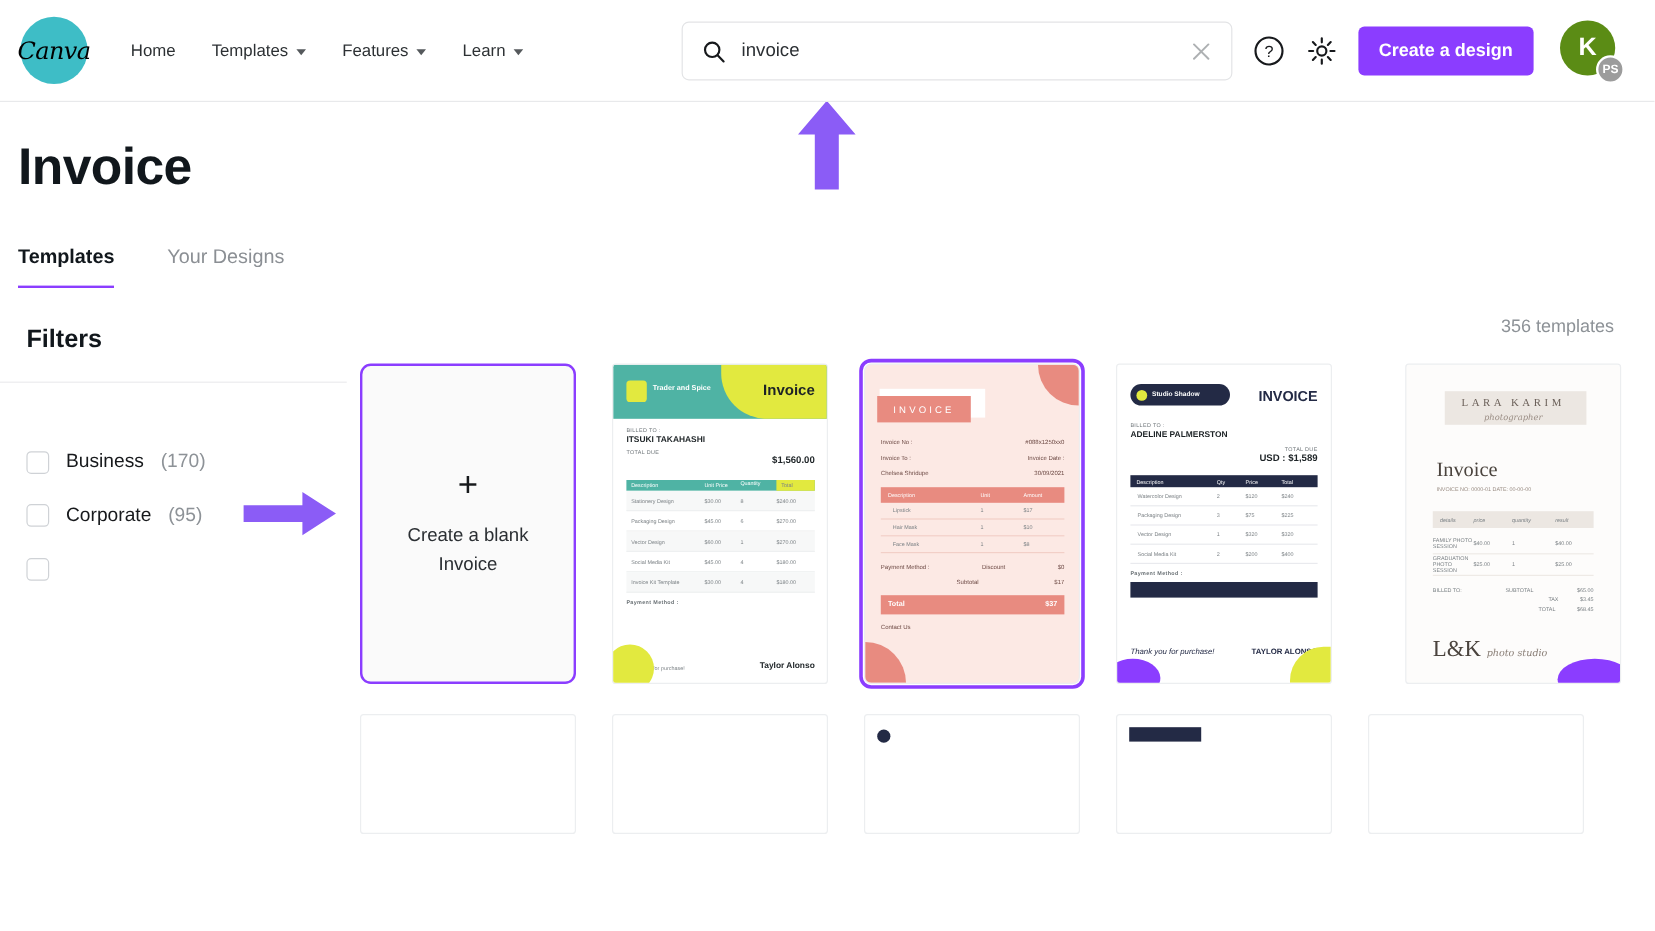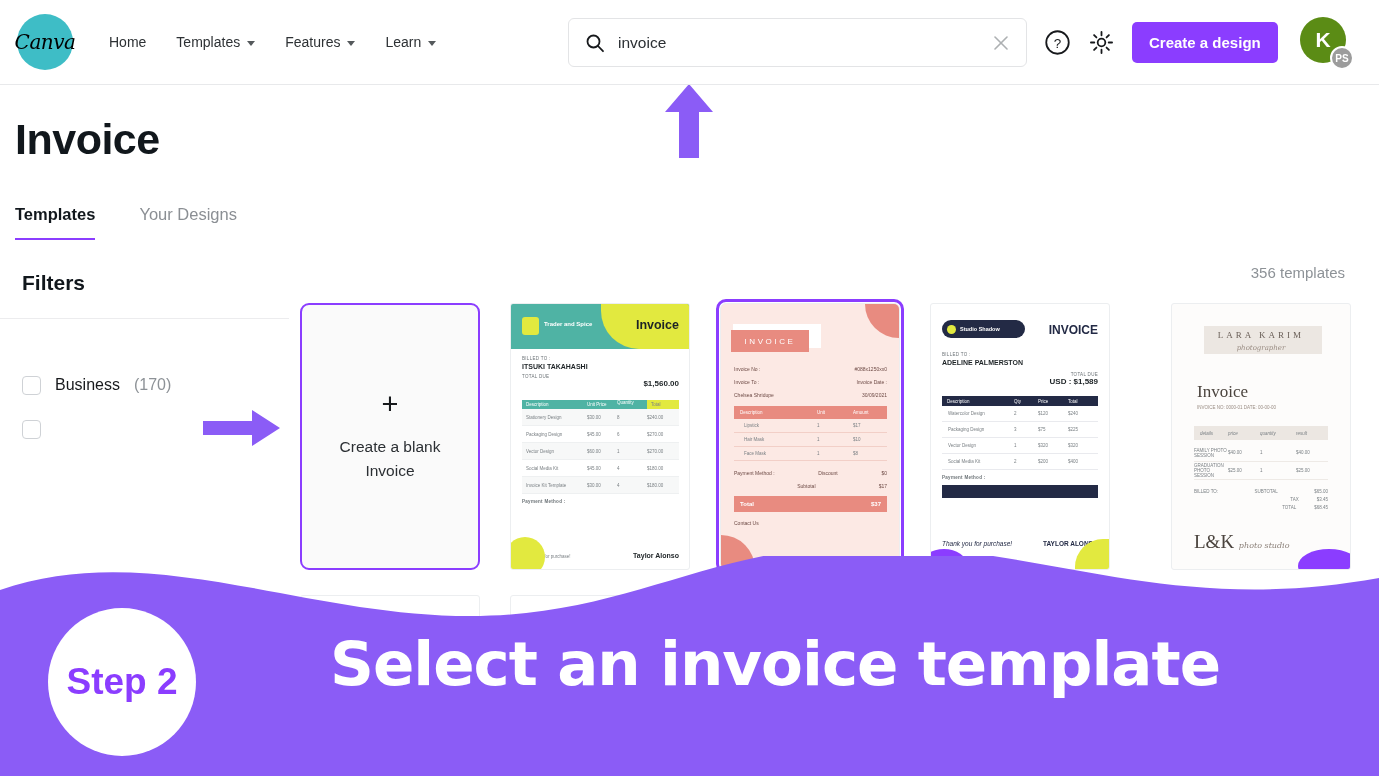--- a/index.html
+++ b/index.html
@@ -273,20 +273,25 @@
 
 
   <div class="filter-list">
     <div class="filter-item">
       <span class="cbox"></span>
       <span class="filter-text">Business</span>
       <span class="filter-text filter-count">(170)</span>
     </div>
     <div class="filter-item">
       <span class="cbox"></span>
+      <span class="filter-text">Corporate</span>
+      <span class="filter-text filter-count">(95)</span>
+    </div>
+    <div class="filter-item">
+      <span class="cbox"></span>
       <span class="filter-text"></span>
     </div>
   </div>
 
   <div class="count-label">356 templates</div>
 
   <div class="grid">
 
     <div class="card">
       <div class="blank-card">
@@ -521,21 +526,14 @@
     <div class="tpl"></div>
     <div class="tpl">
       <div style="position:absolute;left:10px;top:12px;width:11px;height:11px;border-radius:50%;background:#232a45;"></div>
     </div>
     <div class="tpl">
       <div style="position:absolute;left:10px;top:10px;width:60px;height:12px;background:#232a45;"></div>
     </div>
     <div class="tpl"></div>
   </div>
 
-  <div class="banner">
-    <svg width="1379" height="220" viewBox="0 0 1379 220" preserveAspectRatio="none">
-      <path d="M0,34 C150,-18 300,60 470,60 C640,60 720,-20 900,-10 C1060,-2 1180,58 1379,22 L1379,220 L0,220 Z" fill="#8b5cf6"></path>
-    </svg>
-    <div class="step-circle">Step 2</div>
-    <div class="banner-text">Select an invoice template</div>
-  </div>
 
 </div>
 
 </body></html>

